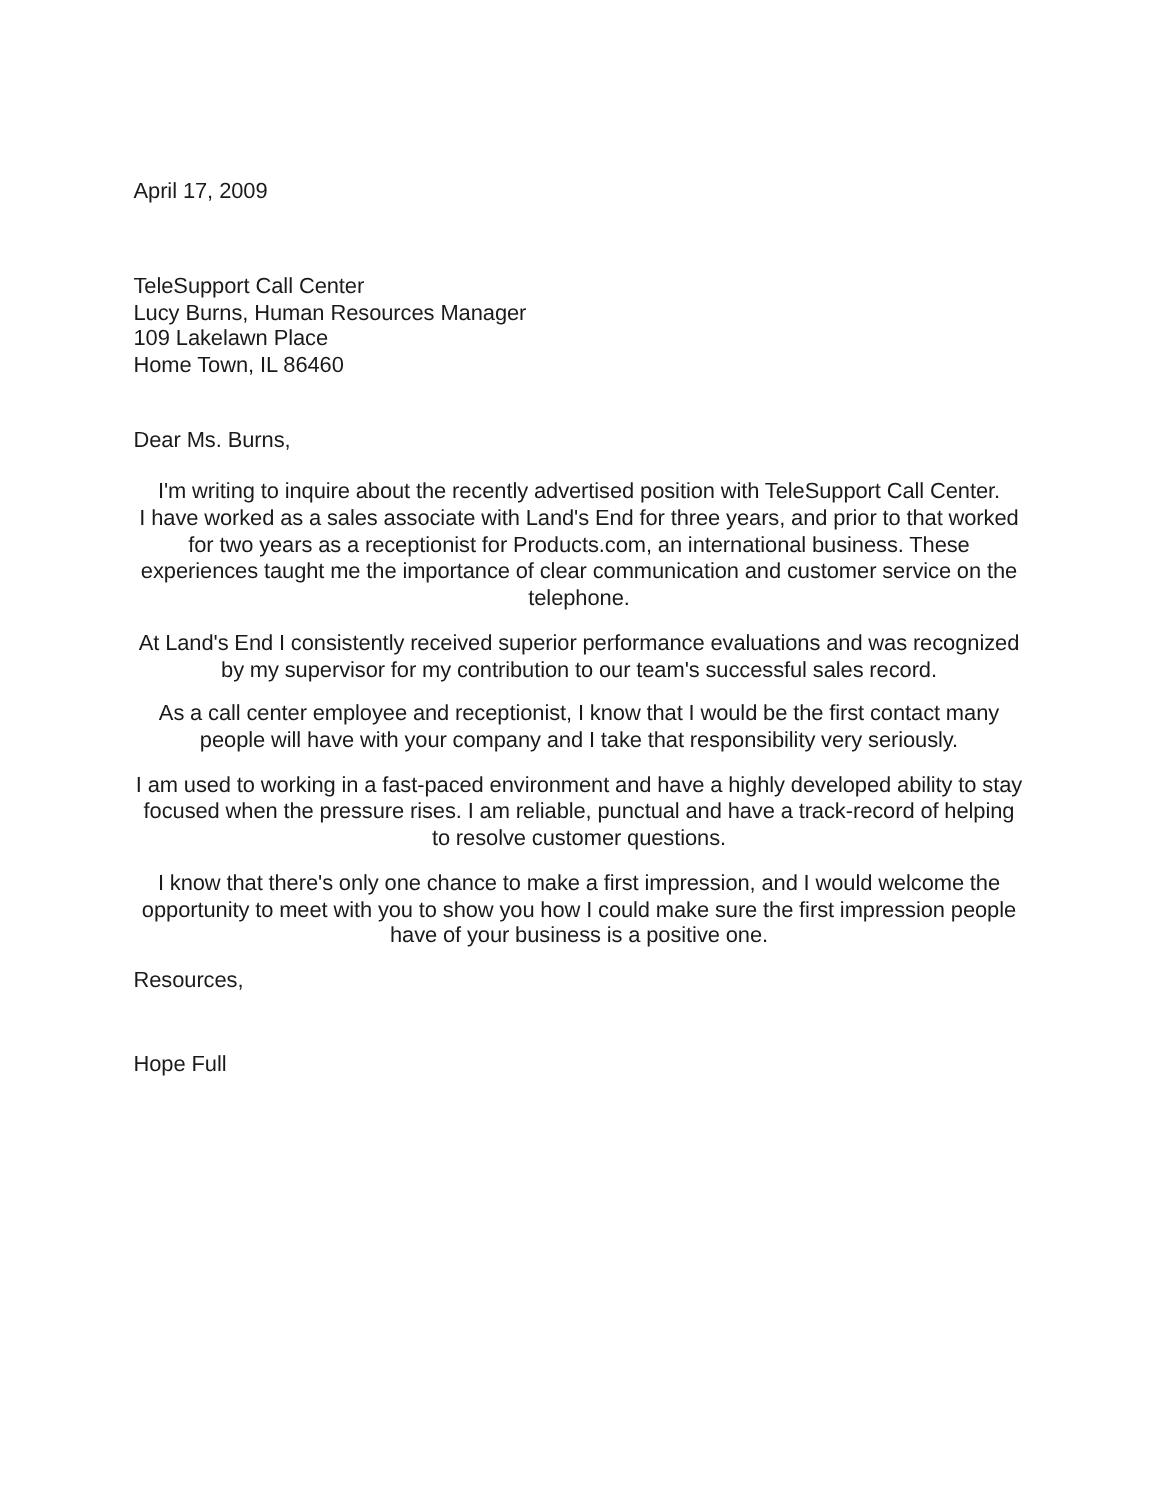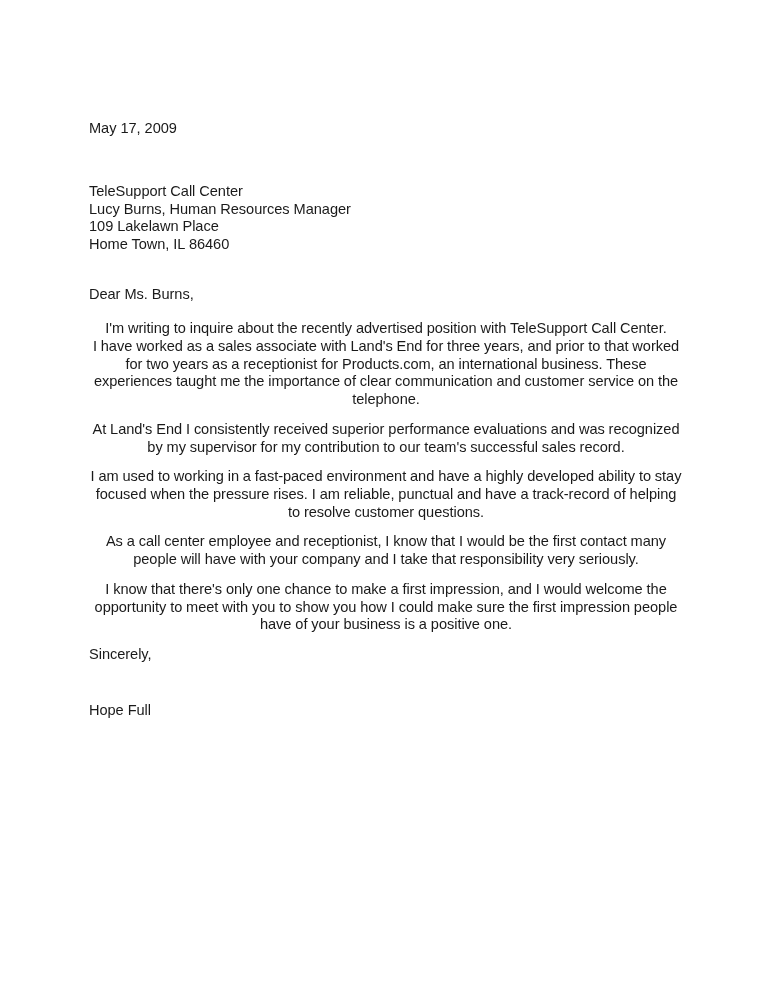--- a/index.html
+++ b/index.html
@@ -88,37 +88,37 @@
     letter-spacing: -0.05px;
     white-space: pre;
   }
 </style>
 </head>
 <body>
 
 <div class="page">
   <div class="letter">
 
-    <div class="date-line">May 17, 2009</div>
+    <div class="date-line">April 17, 2009</div>
 
     <div class="recipient-block">
       <div class="addr-line">TeleSupport Call Center</div>
       <div class="addr-line">Lucy Burns, Human Resources Manager</div>
       <div class="addr-line">109 Lakelawn Place</div>
       <div class="addr-line">Home Town, IL 86460</div>
     </div>
 
     <div class="salutation">Dear Ms. Burns,</div>
 
     <div class="body-block">
       <p class="para">I'm writing to inquire about the recently advertised position with TeleSupport Call Center.<br>I have worked as a sales associate with Land's End for three years, and prior to that worked for two years as a receptionist for Products.com, an international business. These experiences taught me the importance of clear communication and customer service on the telephone.</p>
       <p class="para">At Land's End I consistently received superior performance evaluations and was recognized by my supervisor for my contribution to our team's successful sales record.</p>
+      <p class="para">As a call center employee and receptionist, I know that I would be the first contact many people will have with your company and I take that responsibility very seriously.</p>
       <p class="para">I am used to working in a fast-paced environment and have a highly developed ability to stay focused when the pressure rises. I am reliable, punctual and have a track-record of helping to resolve customer questions.</p>
-      <p class="para">As a call center employee and receptionist, I know that I would be the first contact many people will have with your company and I take that responsibility very seriously.</p>
       <p class="para">I know that there's only one chance to make a first impression, and I would welcome the opportunity to meet with you to show you how I could make sure the first impression people have of your business is a positive one.</p>
     </div>
 
-    <div class="closing">Sincerely,</div>
+    <div class="closing">Resources,</div>
 
     <div class="signature-name">Hope Full</div>
 
   </div>
 </div>
 
 </body></html>

